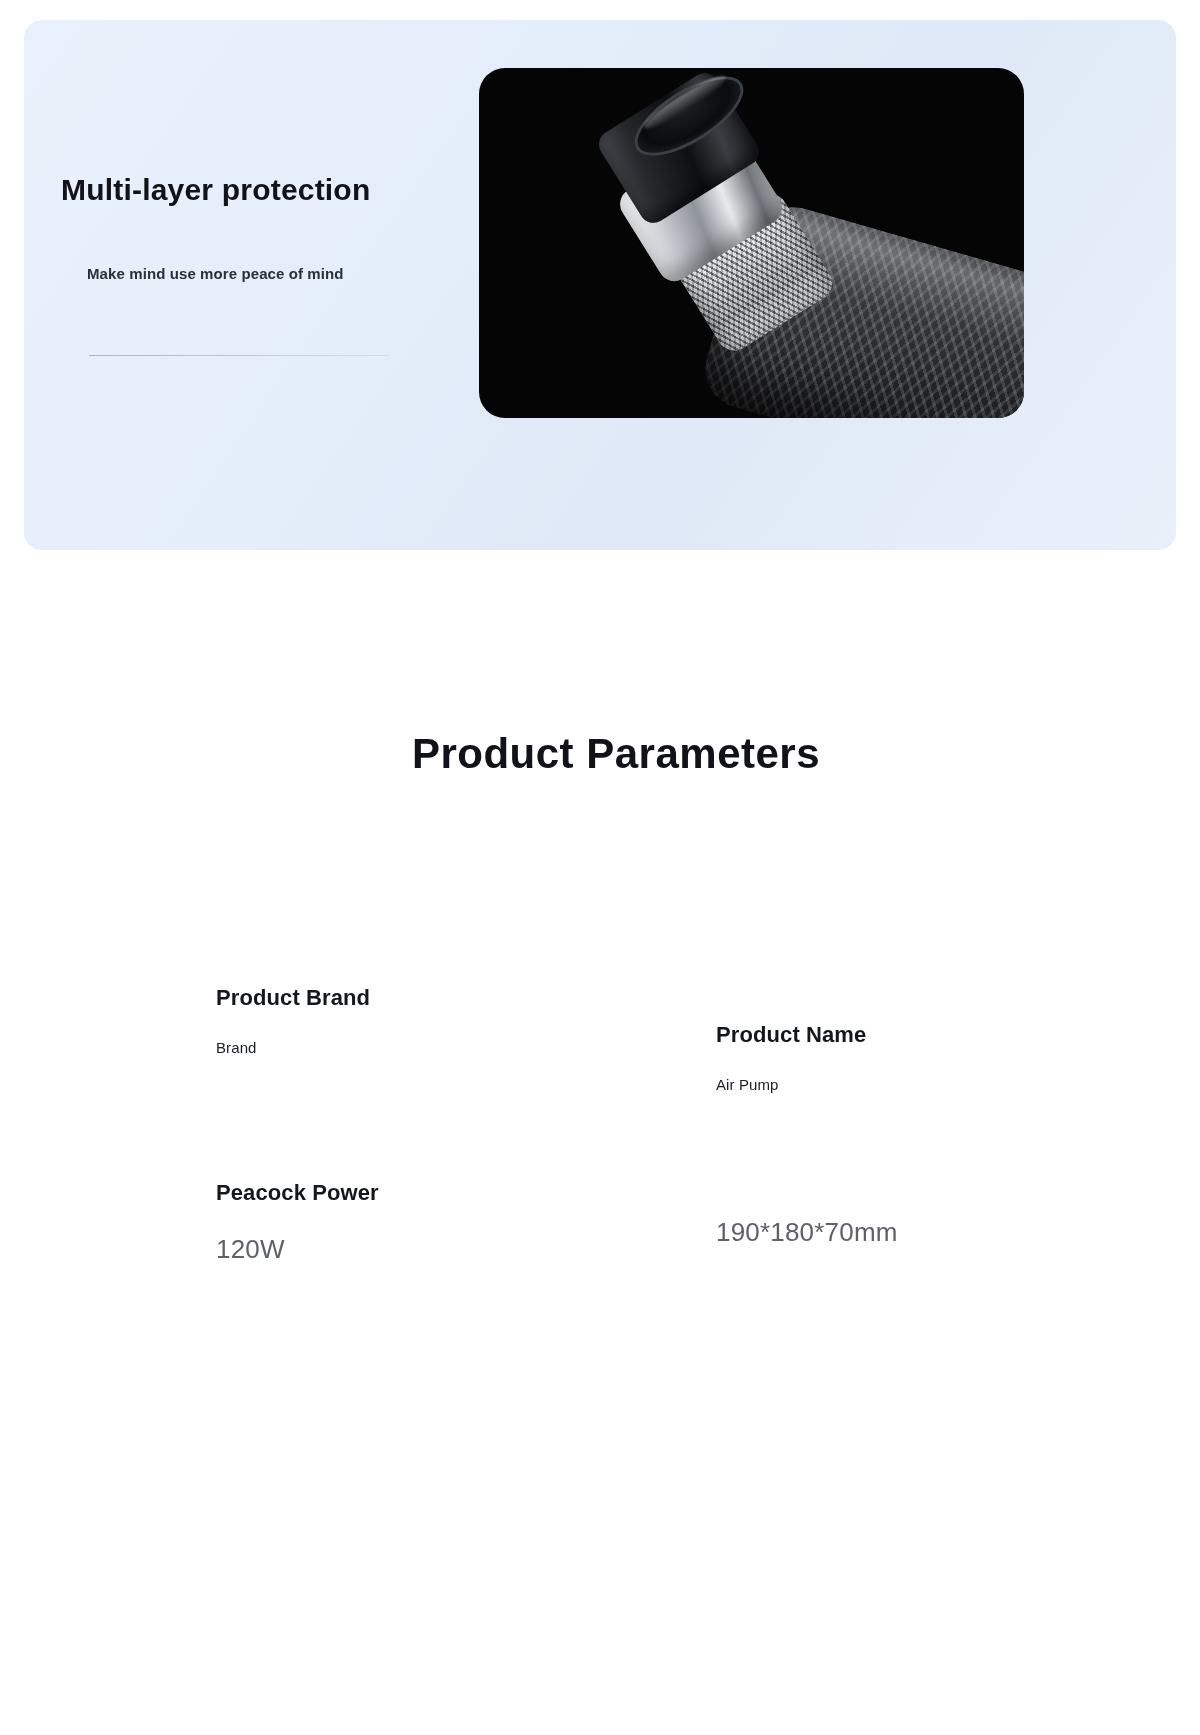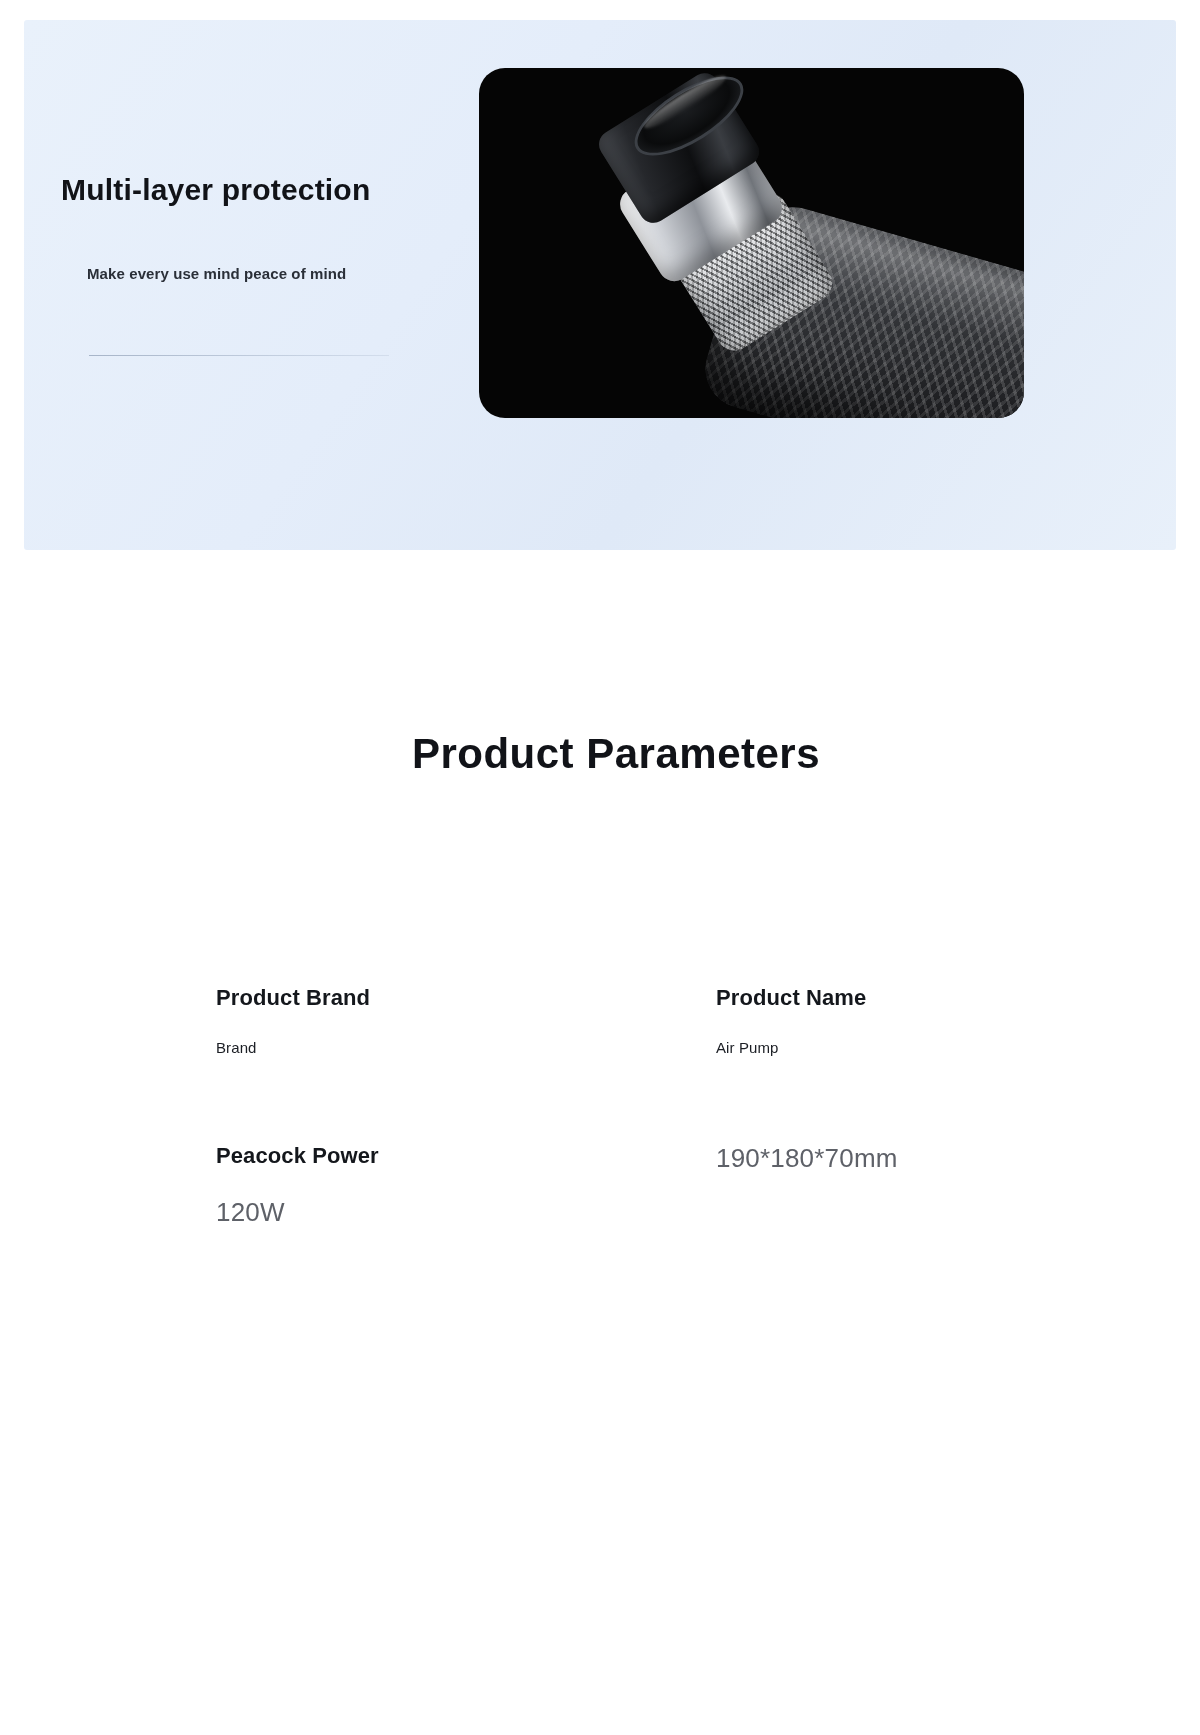--- a/index.html
+++ b/index.html
@@ -16,21 +16,21 @@
     position: relative;
   }
 
   
   .hero {
     position: absolute;
     left: 24px;
     top: 20px;
     width: 1152px;
     height: 530px;
-    border-radius: 3px;
+    border-radius: 18px;
     background: linear-gradient(125deg, #e9f1fb 0%, #e4edfa 38%, #dfe9f7 62%, #e8f0fa 100%);
     overflow: hidden;
   }
   .hero-title {
     position: absolute;
     left: 37px;
     top: 153px;
     font-size: 30px;
     font-weight: 700;
     color: #111318;
@@ -180,21 +180,21 @@
     position: absolute;
     left: 216px;
     top: 985px;
     width: 830px;
   }
   .row {
     display: flex;
     margin-bottom: 87px;
   }
   .cell { width: 500px; }
-  .cell.right { width: 330px; }
+  .cell.right { width: 330px; margin-top: 37px; }
   .cell-label {
     font-size: 22px;
     font-weight: 700;
     color: #14171c;
     letter-spacing: 0.1px;
     margin-bottom: 28px;
   }
   .cell-value {
     font-size: 15px;
     font-weight: 400;
@@ -206,21 +206,21 @@
     font-weight: 400;
     color: #5e6168;
     letter-spacing: 0.2px;
   }
 </style>
 </head>
 <body>
 
 <div class="hero">
   <div class="hero-title">Multi-layer protection</div>
-  <div class="hero-sub">Make every use mind peace of mind</div>
+  <div class="hero-sub">Make mind use more peace of mind</div>
   <div class="hero-rule"></div>
 
   <div class="photo">
     <div class="photo-inner">
       <div class="braid"></div>
       <div class="braid-sheen"></div>
       <div class="collar"></div>
       <div class="band"></div>
       <div class="head"></div>
       <div class="mouth"></div>

